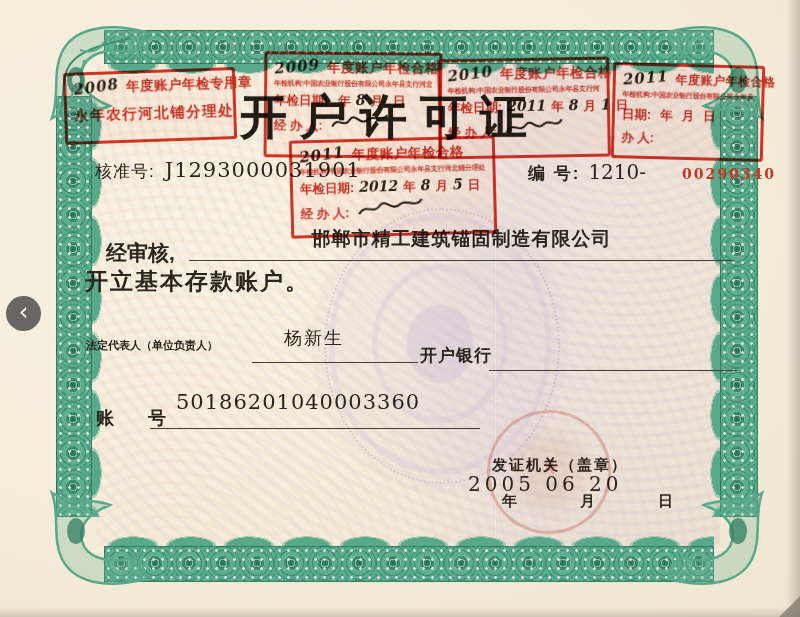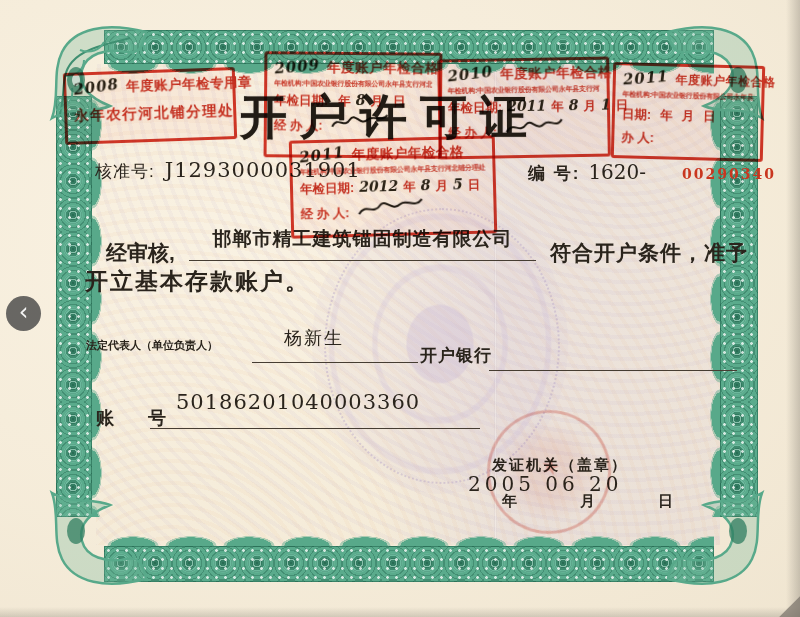--- a/index.html
+++ b/index.html
@@ -178,28 +178,27 @@
 
   <div class="cert-title ink">开户许可证</div>
 
   <div class="row-approval ink">
     <span class="lbl">核准号:</span>
     <span class="val">J1293000031901</span>
   </div>
 
   <div class="row-serial ink">
     <span class="lbl">编 号:</span>
-    <span class="pre">1620-</span>
+    <span class="pre">1210-</span>
     <span class="num">00290340</span>
   </div>
 
   <div class="row-review ink">
     <span class="pfx">经审核,</span>
     <span class="company-cell">邯郸市精工建筑锚固制造有限公司</span>
-    <span class="sfx">符合开户条件，准予</span>
   </div>
   <div class="row-line2 ink">开立基本存款账户。</div>
 
   <div class="legal-label ink">法定代表人（单位负责人）</div>
   <div class="legal-name ink">杨新生</div>
   <div class="legal-line"></div>
 
   <div class="bank-label ink">开户银行</div>
   <div class="bank-line"></div>
 

